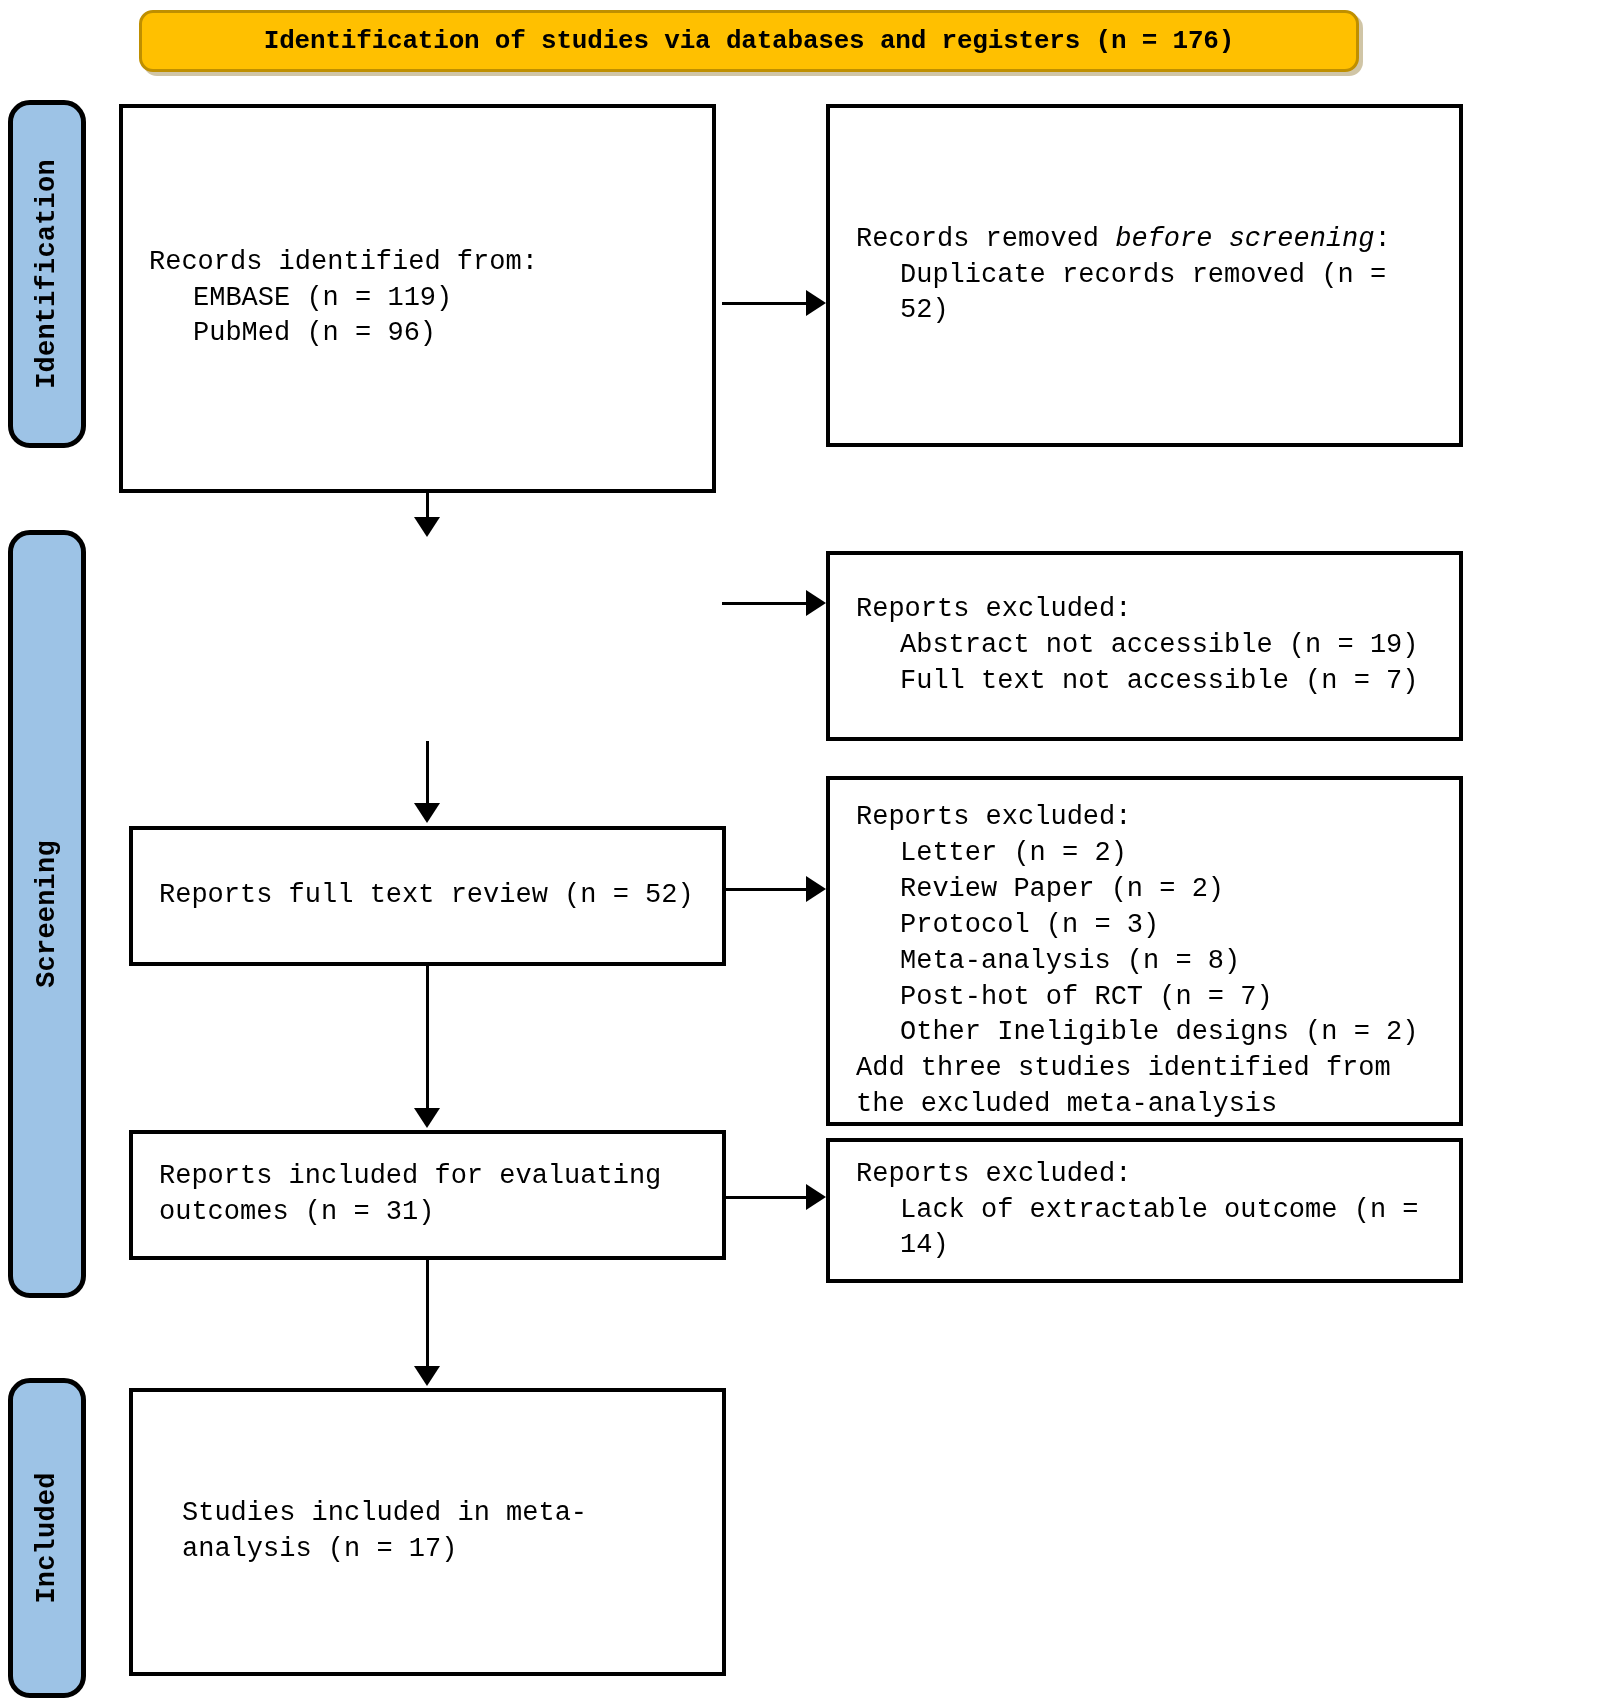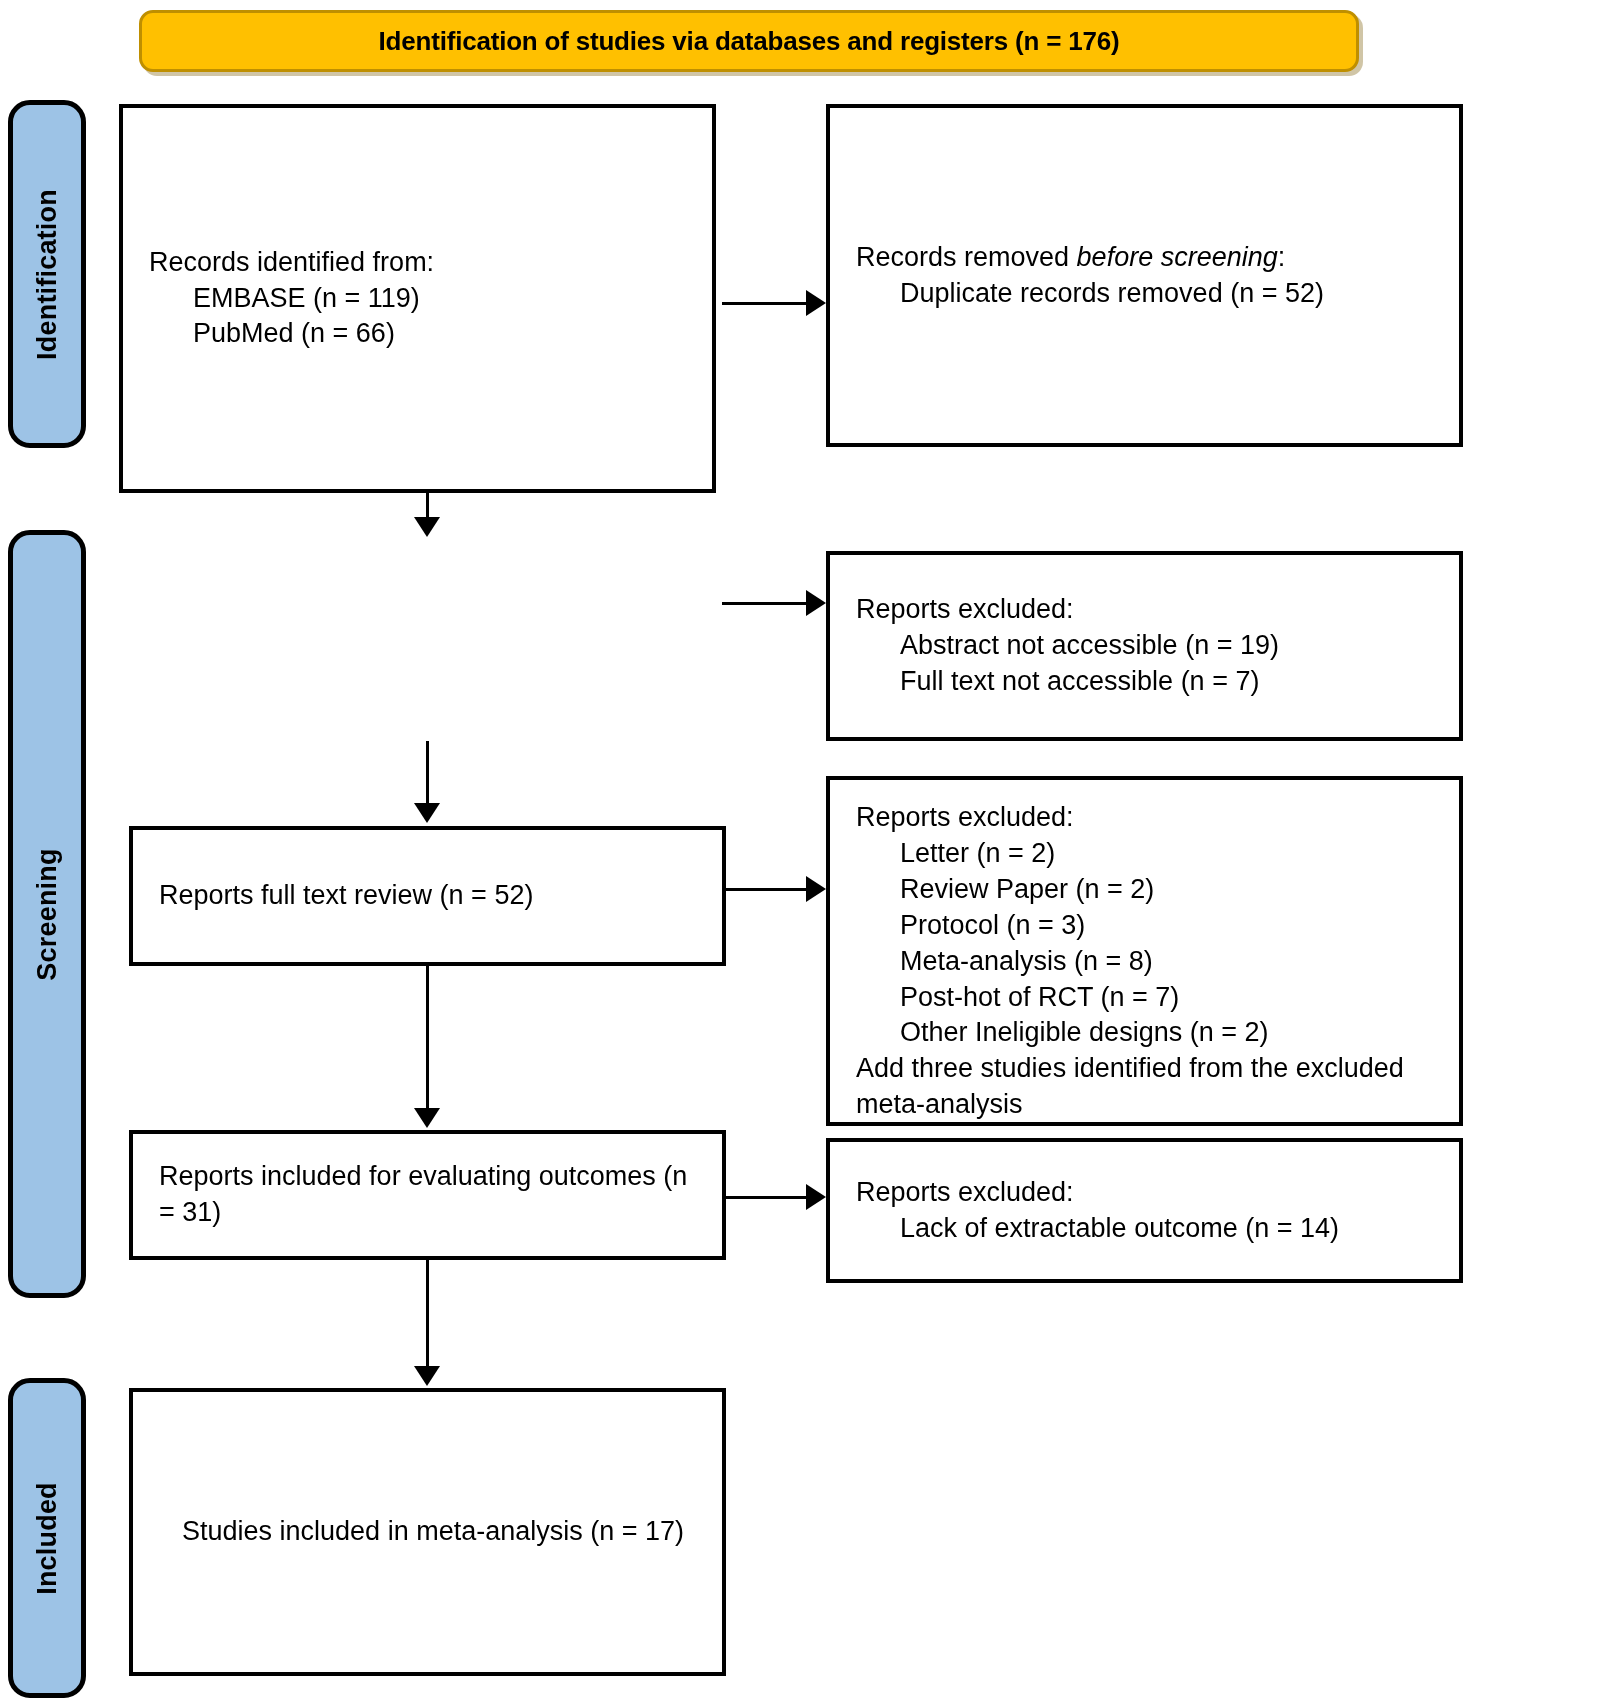--- a/index.html
+++ b/index.html
@@ -10,20 +10,21 @@
   body {
     font-family: "Liberation Sans", sans-serif;
     color: #000000;
   }
   #prisma-canvas {
     position: relative;
     width: 1599px;
     height: 1706px;
     background: #ffffff;
     overflow: hidden;
+    font-family: Liberation Mono, monospace;
   }
 
   
   .header-banner {
     position: absolute;
     left: 139px;
     top: 10px;
     width: 1220px;
     height: 62px;
     background: #FFC000;
@@ -168,21 +169,21 @@
     <span class="stage-label">Screening</span>
   </div>
   <div class="stage" id="stage-included">
     <span class="stage-label">Included</span>
   </div>
 
   <div class="fbox" id="box-identified">
     <div class="fbox-text">
       <span class="line">Records identified from:</span>
       <span class="line indent">EMBASE (n = 119)</span>
-      <span class="line indent">PubMed (n = 66)</span>
+      <span class="line indent">PubMed (n = 96)</span>
     </div>
   </div>
 
   <div class="fbox" id="box-removed">
     <div class="fbox-text">
       <span class="line"><span>Records removed </span><i>before screening</i><span>:</span></span>
       <span class="line indent">Duplicate records removed  (n = 52)</span>
     </div>
   </div>
 

